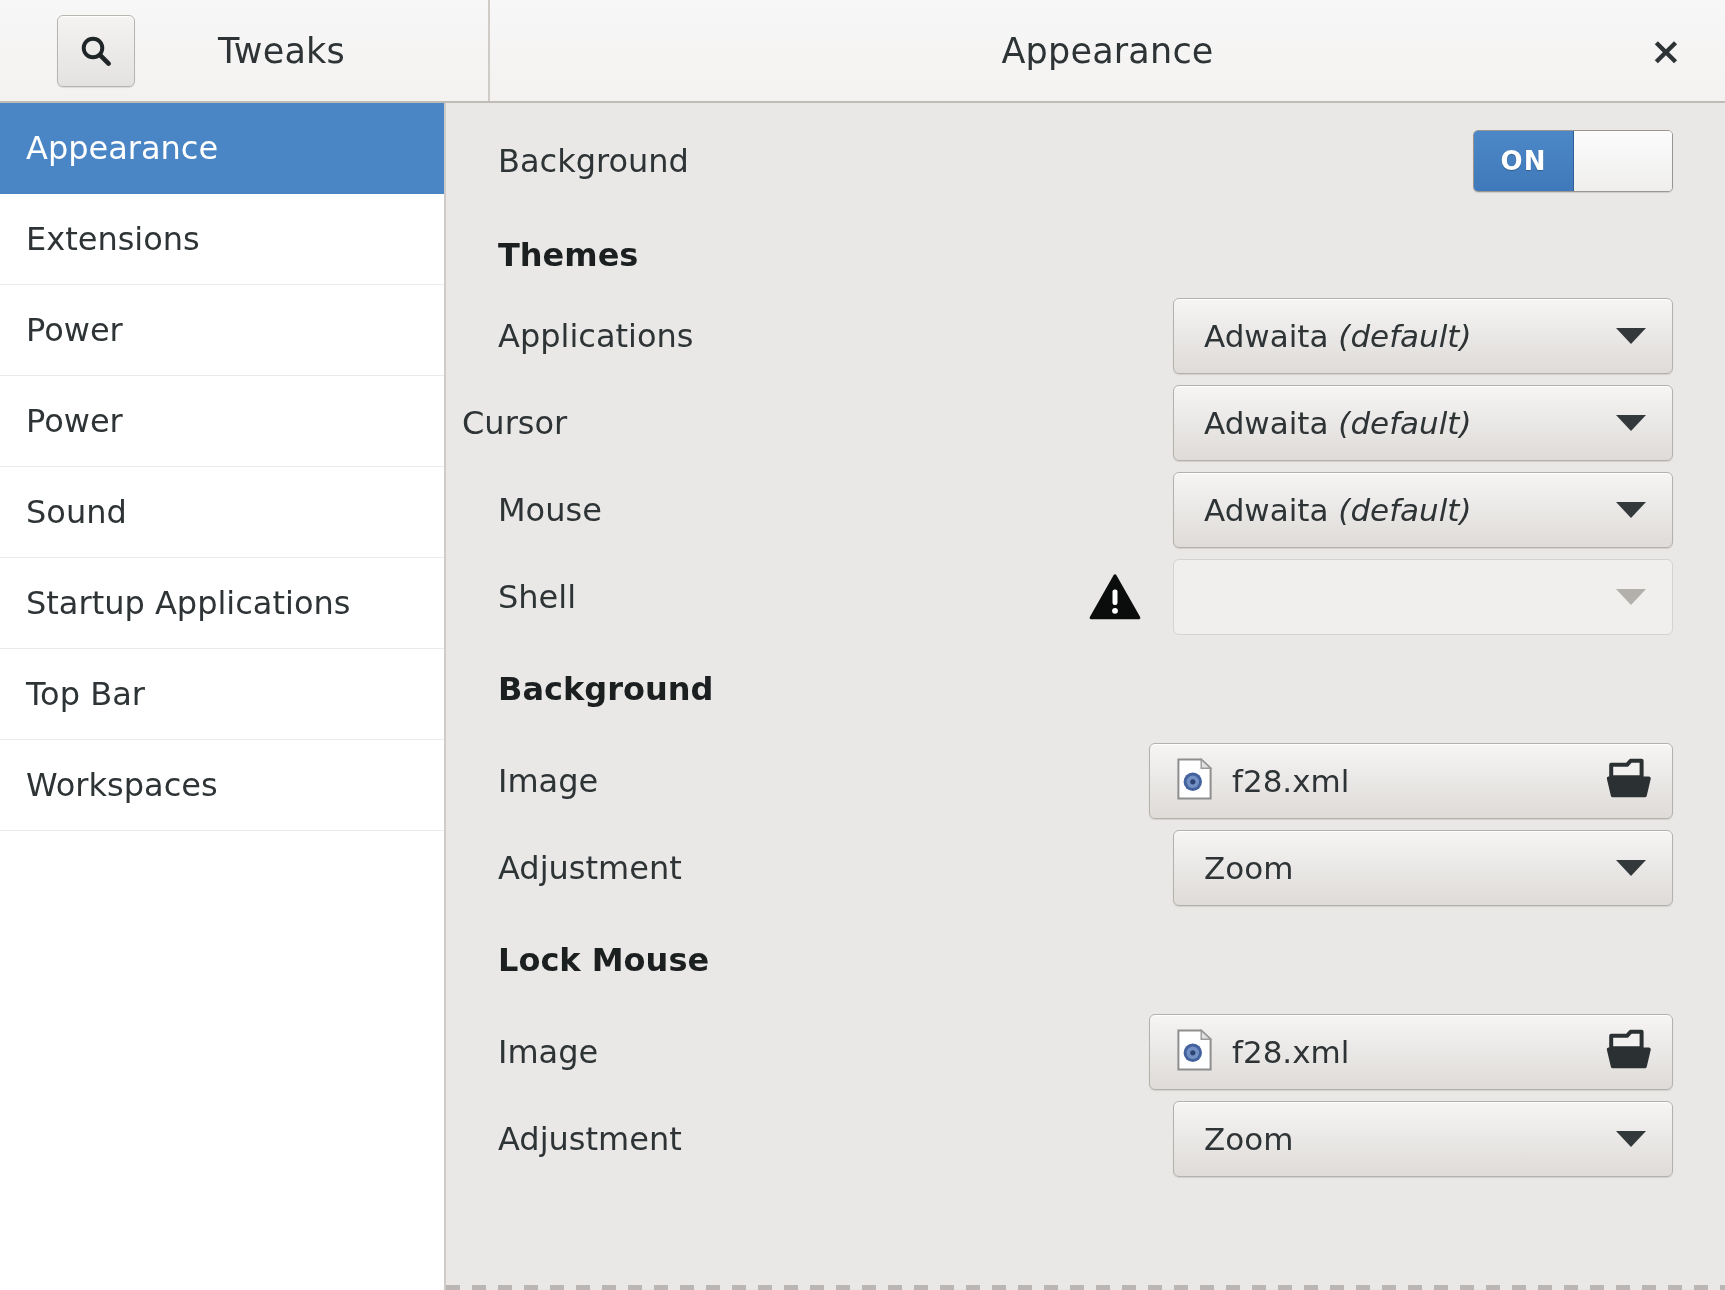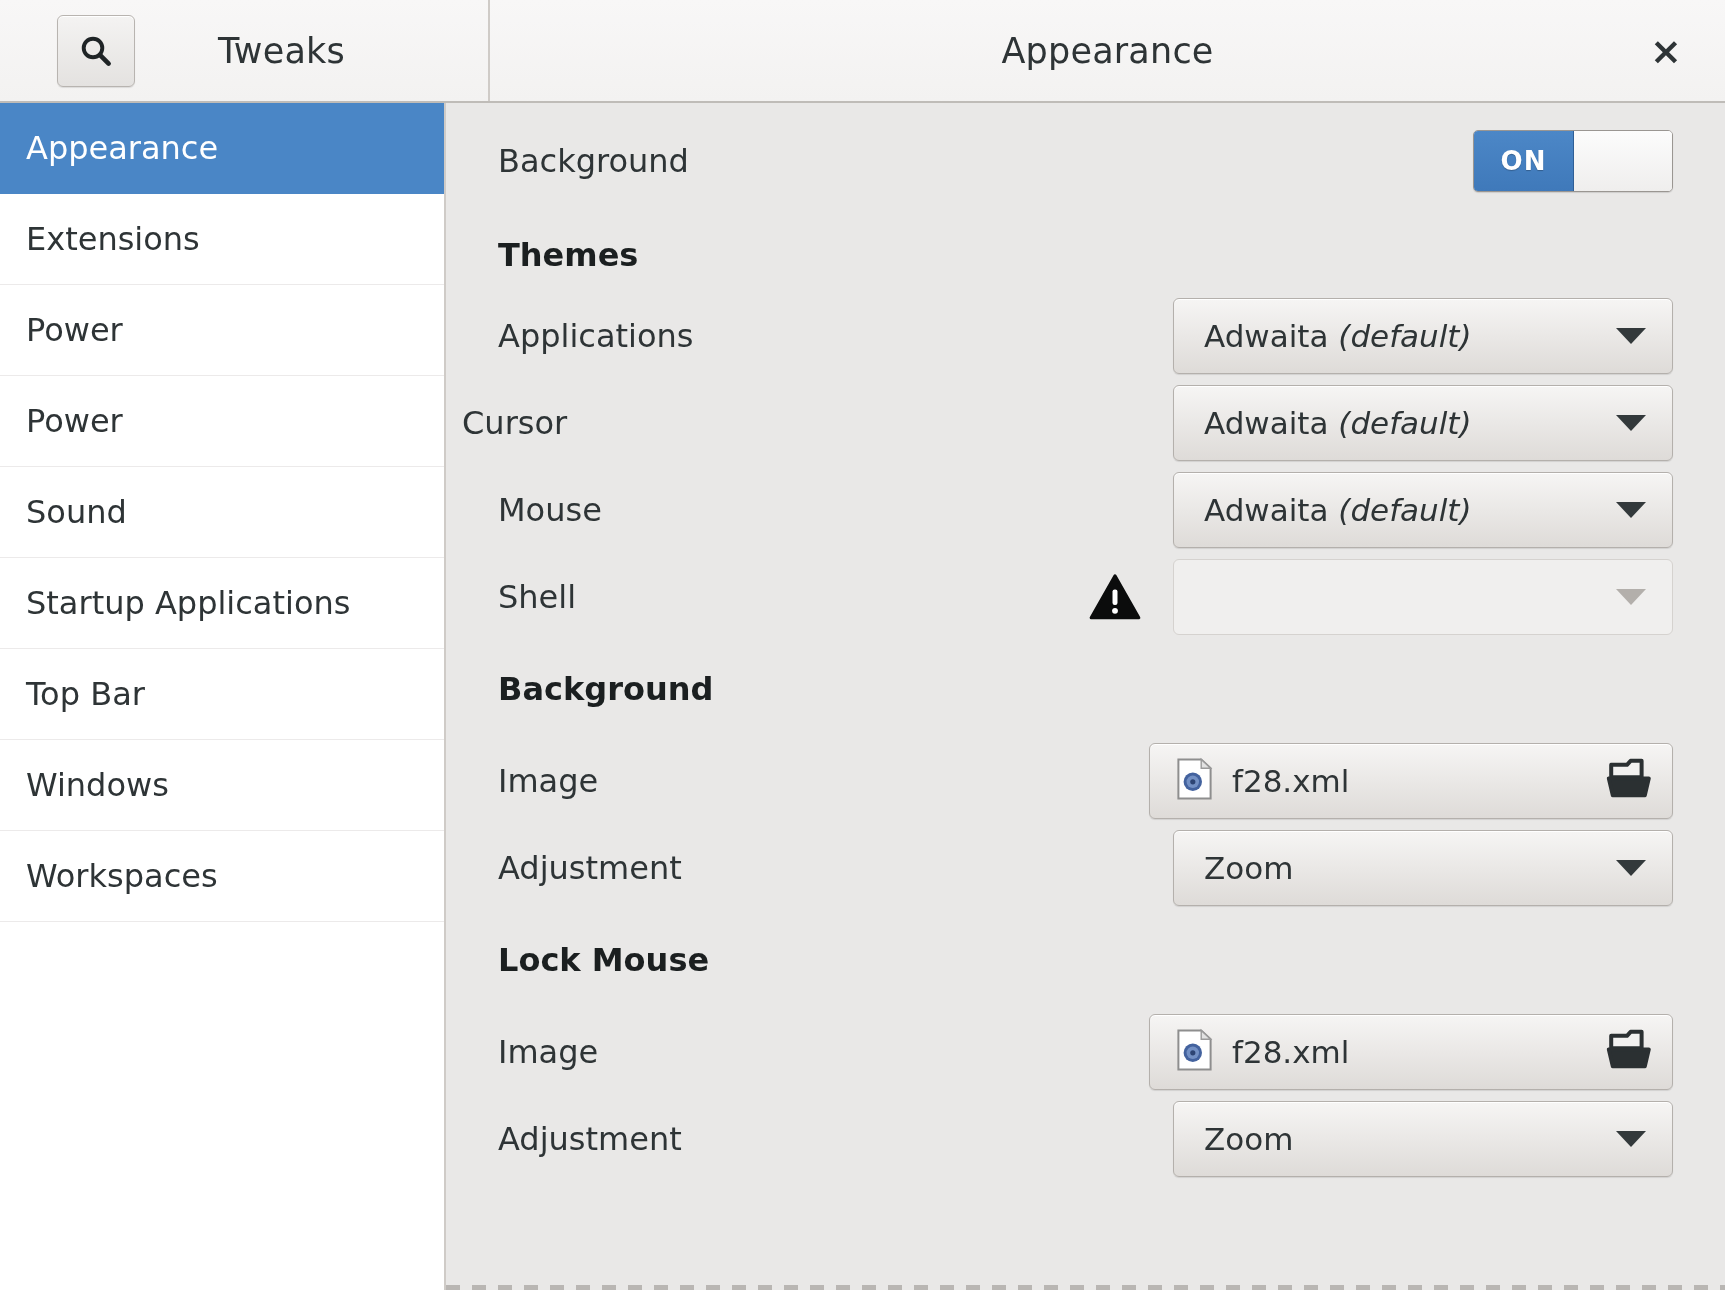--- a/index.html
+++ b/index.html
@@ -312,23 +312,20 @@
         <span>Power</span>
       </div>
       <div class="sb-item">
         <span>Sound</span>
       </div>
       <div class="sb-item">
         <span>Startup Applications</span>
       </div>
       <div class="sb-item">
         <span>Top Bar</span>
-      </div>
-      <div class="sb-item">
-        <span>Windows</span>
       </div>
       <div class="sb-item">
         <span>Workspaces</span>
       </div>
     </div>
 
     <div class="content">
 
       <div class="row" style="height:115px;">
         <div class="row-label">Background</div>

